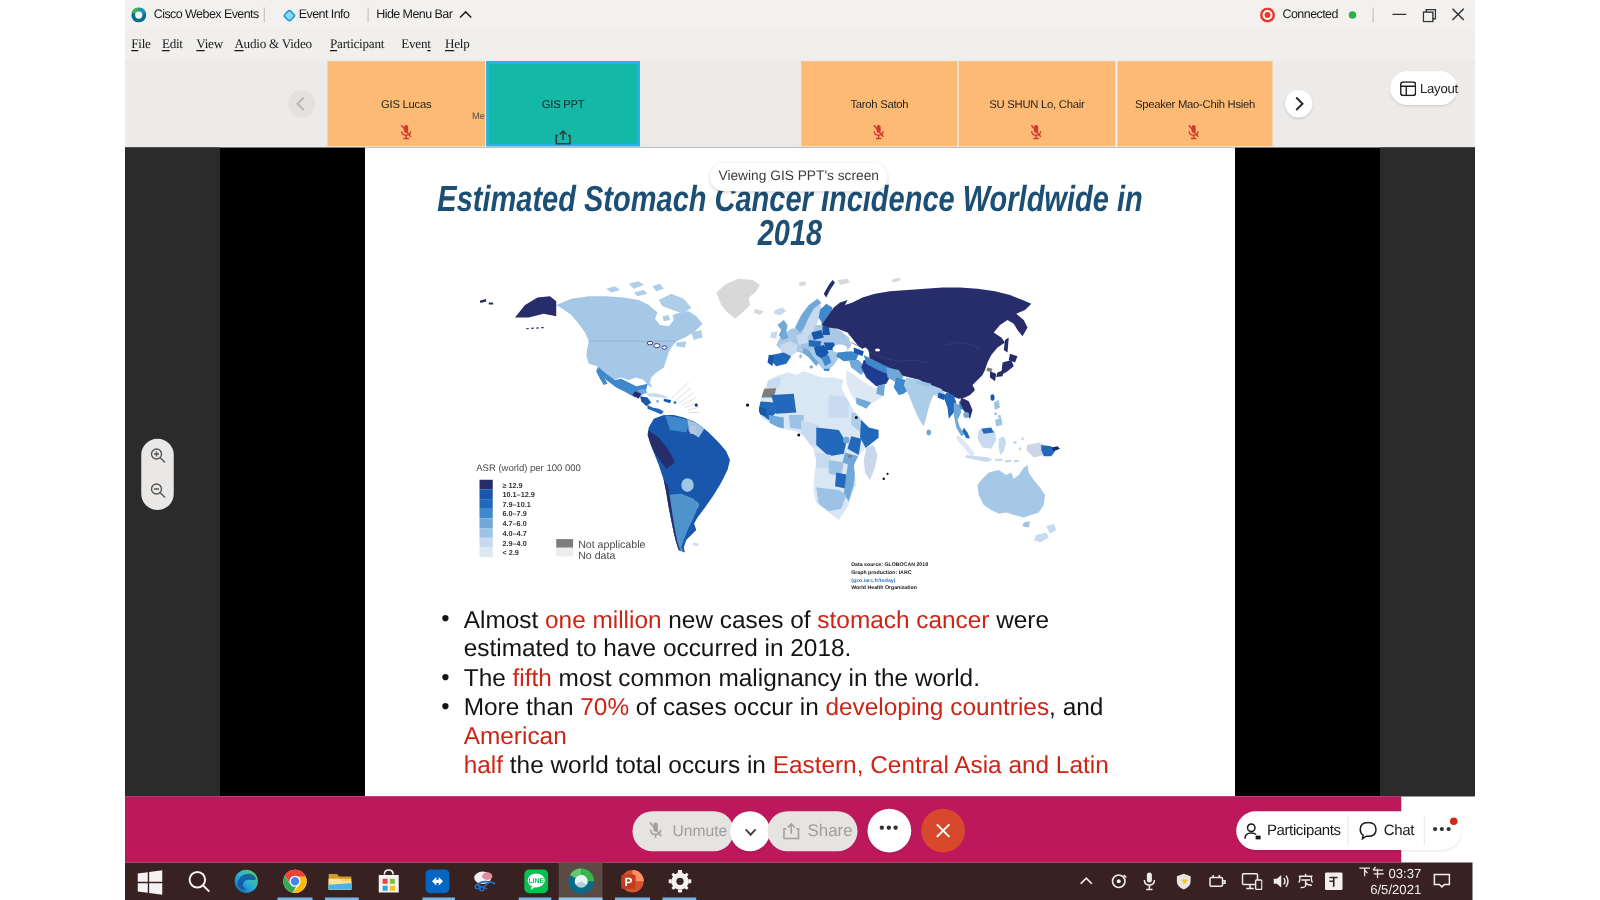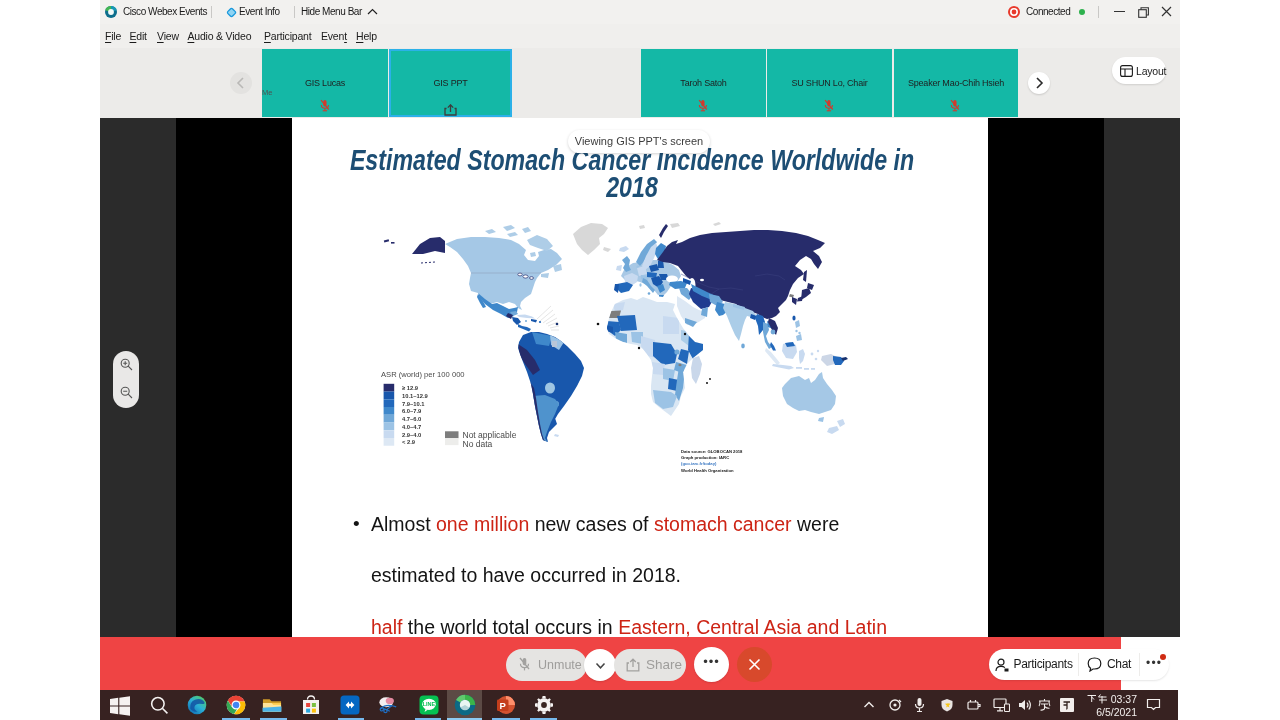--- a/index.html
+++ b/index.html
@@ -8,54 +8,54 @@
 #screen { position:absolute; left:100px; top:0; width:1080px; height:720px; }
 .abs { position:absolute; }
 
 
 #titlebar { position:absolute; left:0; top:0; width:1080px; height:24px; background:#f2f1ef; }
 #titlebar .t { position:absolute; top:6px; font-size:10px; letter-spacing:-0.45px; color:#1a1a1a; }
 .sep { position:absolute; top:6px; width:1px; height:12px; background:#c9c8c6; }
 
 
 #menubar { position:absolute; left:0; top:24px; width:1080px; height:24px; background:#f0efed; }
-#menubar span { position:absolute; top:6px; font-size:10.5px; letter-spacing:-0.2px; color:#1b1b1b; }
+#menubar span { position:absolute; top:6px; font-size:10.5px; letter-spacing:-0.2px; color:#1b1b1b;font-family:Liberation Serif, serif; }
 #menubar u { text-decoration:underline; text-underline-offset:1.5px; }
 
 
 #strip { position:absolute; left:0; top:48px; width:1080px; height:70px; background:#ecebe9; }
-.tile { position:absolute; top:0.5px; height:68px; background:#14b8a6; }
+.tile { position:absolute; top:0.5px; height:68px; background:#fdba74; }
 .tile .nm { position:absolute; top:29.5px; left:0; width:100%; text-align:center; font-size:9px; letter-spacing:-0.2px; color:#1f1f1f; }
-.tile .me { position:absolute; top:39.5px; left:0; width:100%; text-align:left; font-size:7.5px; color:#505050; }
+.tile .me { position:absolute; top:39.5px; left:0; width:100%; text-align:right; font-size:7.5px; color:#505050; }
 .navbtn { position:absolute; width:22px; height:22px; border-radius:50%; top:24px; }
 
 
 #stage { position:absolute; left:0; top:118px; width:1080px; height:519px; background:#000; }
 #stage .gcol { position:absolute; top:0; width:76px; height:519px; background:#2b2b2b; }
 #slide { position:absolute; left:192px; top:0; width:696px; height:519px; background:#fff; }
 
 
 .tl { position:absolute; left:-20px; width:720px; text-align:center;
   font-size:29px; font-weight:bold; font-style:italic; color:#1d4e74;
   transform:scaleX(0.8); transform-origin:360px 0; white-space:nowrap; }
 #bullets { position:absolute; left:60px; top:367px; width:560px; font-size:19.5px; line-height:23.3px; color:#141414; }
-#bullets .row { position:relative; padding-left:19px; white-space:nowrap;margin-top:28px; }
+#bullets .row { position:relative; padding-left:19px; white-space:nowrap; }
 #bullets .b:before { content:"\2022"; position:absolute; left:1px; top:-1px; font-size:19px; }
 .rd { color:#cd2415; }
 
 
 #tooltip { position:absolute; left:468px; top:12px; width:142px; height:23px; background:#fff;
   border-radius:11.5px; box-shadow:0 1px 3px rgba(0,0,0,0.18); font-size:11px; color:#3c3c3c;
   text-align:center; line-height:23px; z-index:5; }
 
 
 #zoompill { position:absolute; left:13px; top:233px; width:26px; height:57px; background:#e9e8e7; border-radius:13px; }
 
 
-#ctrlbar { position:absolute; left:0; top:637px; width:1021px; height:53px; background:#ef4444; }
+#ctrlbar { position:absolute; left:0; top:637px; width:1021px; height:53px; background:#be185d; }
 .pill { position:absolute; top:12px; height:32px; border-radius:16px; font-size:13.5px; }
 .gpill { background:#e5e4e2; color:#9e9d9b; }
 .circ { position:absolute; border-radius:50%; }
 
 
 #taskbar { position:absolute; left:0; top:690px; width:1078px; height:30px; background:#372221; }
 .tbi { position:absolute; top:5px; width:20px; height:20px; }
 .uline { position:absolute; top:27.5px; height:2.5px; background:#76b9ed; }
 </style>
 </head>
@@ -426,22 +426,24 @@
     <text x="306" y="235">Data source: GLOBOCAN 2018</text>
     <text x="306" y="241.2">Graph production: IARC</text>
     <text x="306" y="247.4" fill="#3a78c3">(gco.iarc.fr/today)</text>
     <text x="306" y="253.6">World Health Organization</text>
   </g>
 </svg>
       </div>
       <div id="bullets">
         <div class="row b">Almost <span class="rd">one million</span> new cases of <span class="rd">stomach cancer</span> were</div>
         <div class="row">estimated to have occurred in 2018.</div>
+        <div class="row b">The <span class="rd">fifth</span> most common malignancy in the world.</div>
+        <div class="row b">More than <span class="rd">70%</span> of cases occur in <span class="rd">developing countries</span>, and</div>
+        <div class="row"><span class="rd">American</span></div>
         <div class="row"><span class="rd">half</span> the world total occurs in <span class="rd">Eastern, Central Asia and Latin</span></div>
-        <div class="row"><span class="rd">American</span></div>
       </div>
     </div>
     <div id="tooltip">Viewing GIS PPT's screen</div>
     <div id="zoompill">
       <svg class="abs" style="left:6.5px;top:7px" width="13" height="13" viewBox="0 0 13 13">
         <circle cx="5.2" cy="5.2" r="4" fill="none" stroke="#555" stroke-width="1.1"></circle>
         <path d="M8.2 8.2 L12 12 M3.2 5.2 L7.2 5.2 M5.2 3.2 L5.2 7.2" stroke="#555" stroke-width="1.1" fill="none"></path>
       </svg>
       <svg class="abs" style="left:6.5px;top:35px" width="13" height="13" viewBox="0 0 13 13">
         <circle cx="5.2" cy="5.2" r="4" fill="none" stroke="#555" stroke-width="1.1"></circle>

